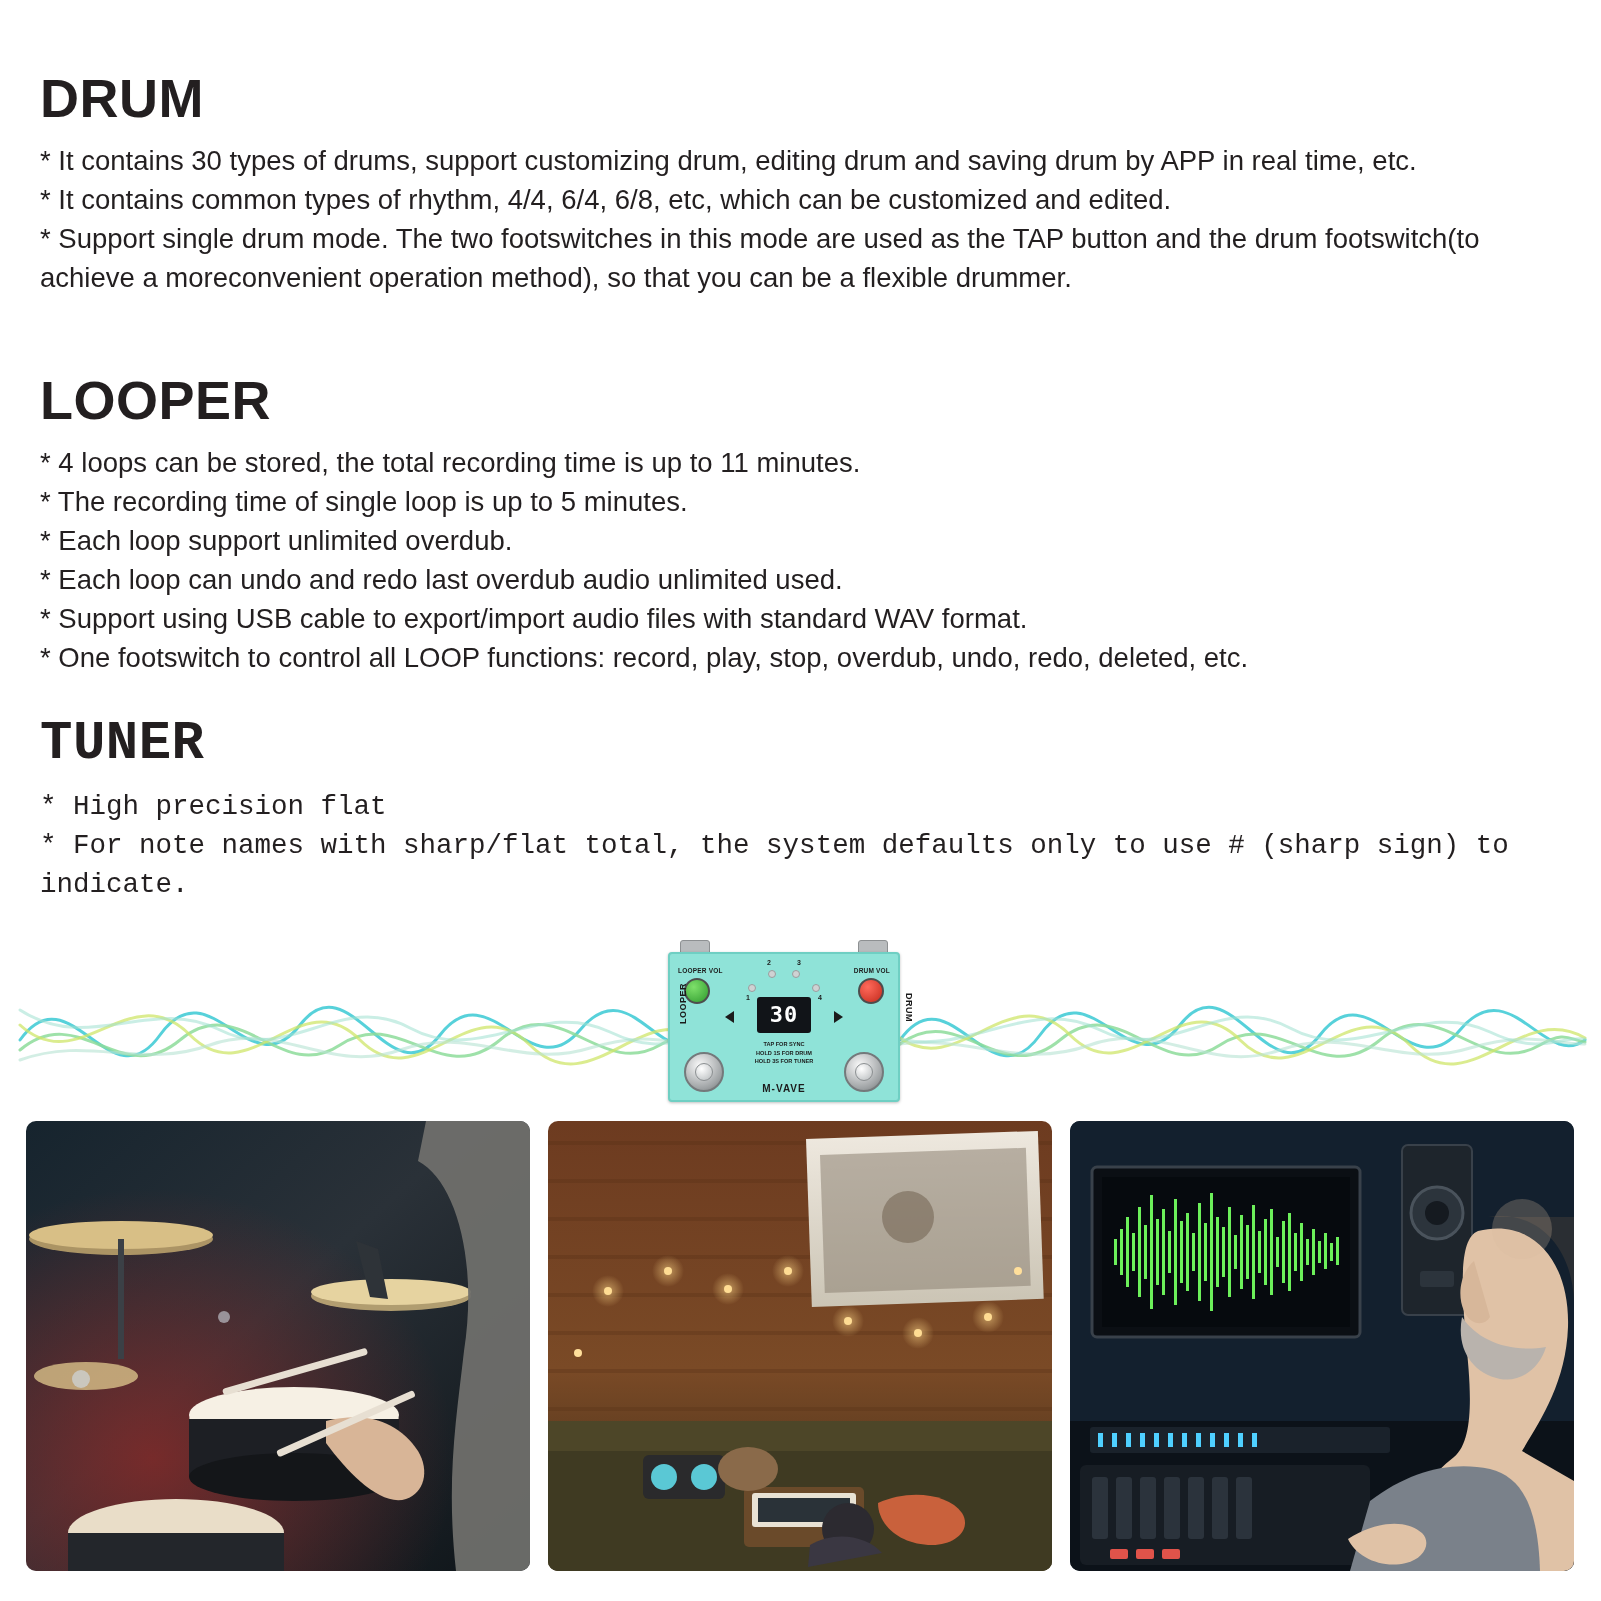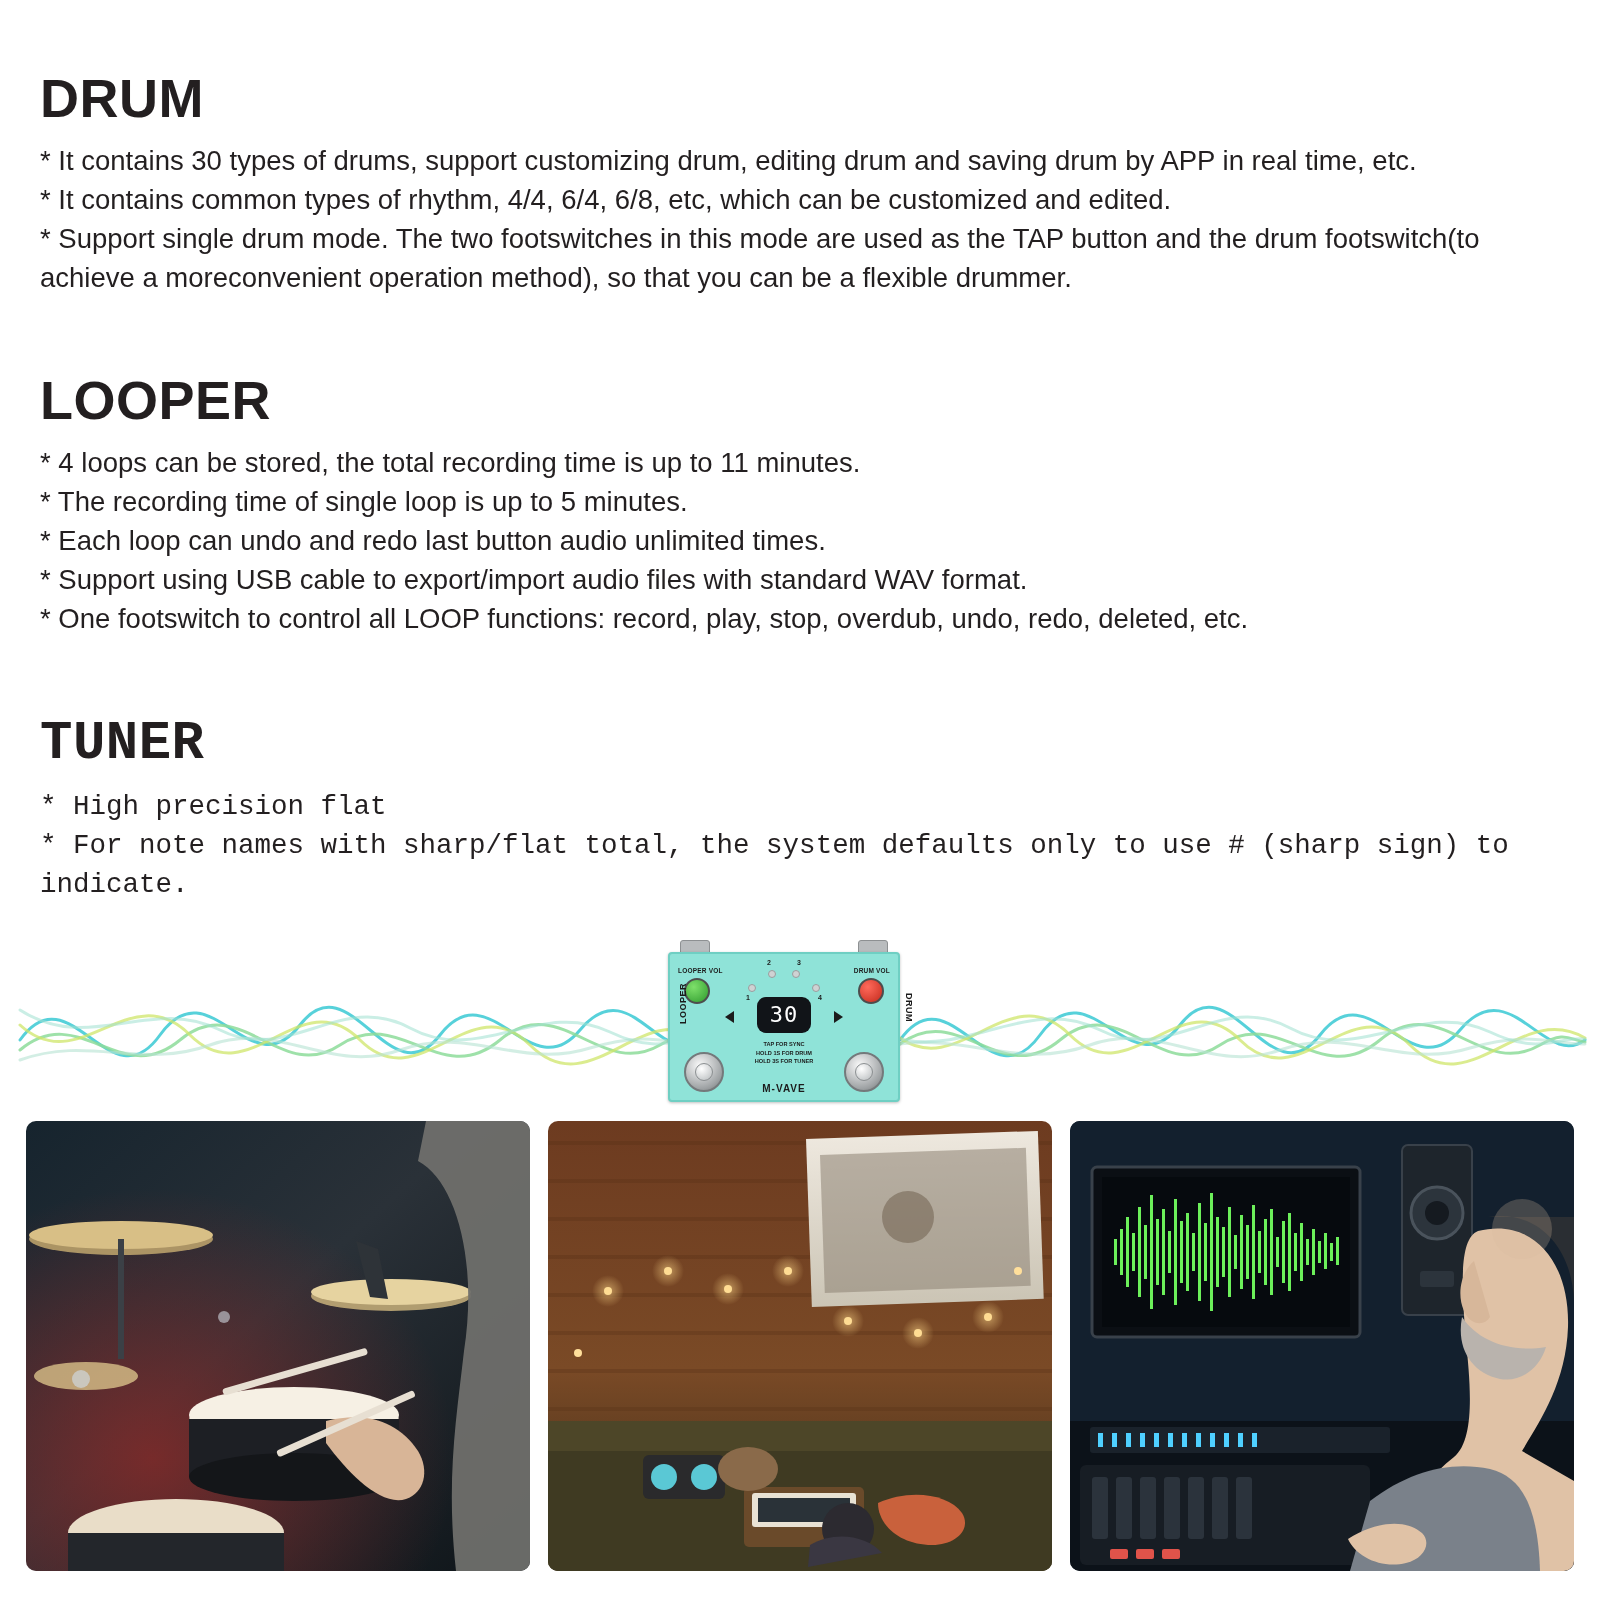--- a/index.html
+++ b/index.html
@@ -103,22 +103,22 @@
     font-size: 7px;
     font-weight: bold;
     color: #1b1b1b;
   }
   .screen {
     position: absolute;
     left: 50%; top: 43px;
     transform: translateX(-50%);
     width: 54px; height: 36px;
     background: #111418;
-    border-radius: 9px;
-    display: flex; align-items: center; justify-content: center;
+    border-radius: 3px;
+    display: flex; align-items: center; justify-content: center; font-weight: bold;
   }
   .screen-text {
     color: #ffffff;
     font-family: "DejaVu Sans Mono", monospace;
     font-size: 22px;
     letter-spacing: 1px;
     line-height: 1;
   }
   .arrow {
     position: absolute;
@@ -212,21 +212,22 @@
     <h2 class="section-title title-drum">DRUM</h2>
     <p class="bullet">* It contains 30 types of drums, support customizing drum, editing drum and saving drum by APP in real time, etc.</p>
     <p class="bullet">* It contains common types of rhythm, 4/4, 6/4, 6/8, etc, which can be customized and edited.</p>
     <p class="bullet">* Support single drum mode. The two footswitches in this mode are used as the TAP button and the drum footswitch(to achieve a moreconvenient operation method), so that you can be a flexible drummer.</p>
   </div>
 
   <div class="block" id="looper-block">
     <h2 class="section-title title-looper">LOOPER</h2>
     <p class="bullet">* 4 loops can be stored, the total recording time is up to 11 minutes.</p>
     <p class="bullet">* The recording time of single loop is up to 5 minutes.</p>
-    <p class="bullet">* Each loop can undo and redo last button audio unlimited times.</p>
+    <p class="bullet">* Each loop support unlimited overdub.</p>
+    <p class="bullet">* Each loop can undo and redo last overdub audio unlimited used.</p>
     <p class="bullet">* Support using USB cable to export/import audio files with standard WAV format.</p>
     <p class="bullet">* One footswitch to control all LOOP functions: record, play, stop, overdub, undo, redo, deleted, etc.</p>
   </div>
 
   <div class="block" id="tuner-block">
     <h2 class="section-title title-tuner">TUNER</h2>
     <p class="bullet">* High precision flat</p>
     <p class="bullet">* For note names with sharp/flat total, the system defaults only to use # (sharp sign) to indicate.</p>
   </div>
 

